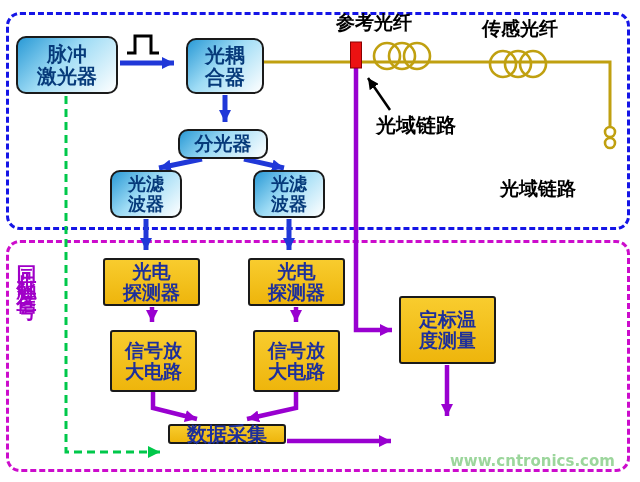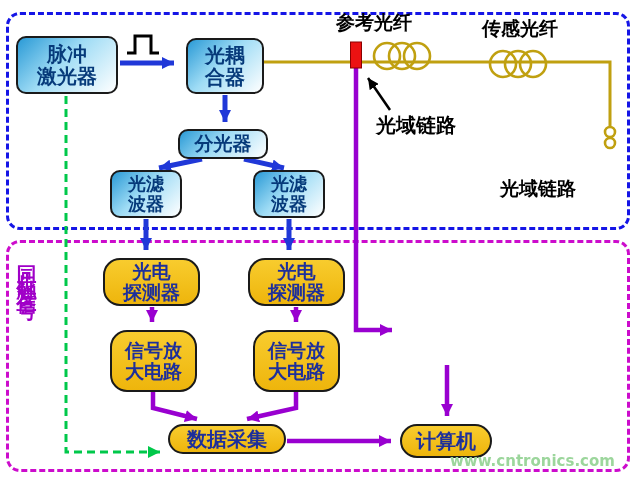--- a/index.html
+++ b/index.html
@@ -8,37 +8,37 @@
   .region{position:absolute;border-radius:14px;background:transparent;}
   .region-optical{left:6px;top:12px;width:618px;height:212px;border:3px dashed #1515e6;}
   .region-electrical{left:6px;top:240px;width:618px;height:226px;border:3px dashed #cc0ccc;}
   svg.overlay{position:absolute;left:0;top:0;pointer-events:none;}
   .box{position:absolute;display:flex;align-items:center;justify-content:center;
        text-align:center;font-weight:bold;white-space:pre-line;line-height:1.12;
        border:2px solid #1a1a1a;box-sizing:border-box;}
   .blue{background:linear-gradient(135deg,#2a9ad6 0%,#9fdcf5 45%,#ffffff 100%);
         color:#063a7a;border-radius:10px;}
   .yellow{background:linear-gradient(180deg,#f8cc2e 0%,#eeb50c 100%);
-          color:#1d2f9b;border-radius:17px;}
+          color:#1d2f9b;border-radius:3px;}
   .lbl{position:absolute;font-weight:bold;color:#000;white-space:nowrap;}
   .vertical{writing-mode:vertical-rl;text-orientation:upright;letter-spacing:7px;
             color:#a000c8;font-weight:bold;}
   .watermark{position:absolute;font-weight:bold;color:#9cd69c;text-align:center;}
   
   .b-laser   {left:16px; top:36px; width:102px;height:58px;font-size:20px;}
   .b-coupler {left:186px;top:38px; width:78px; height:56px;font-size:20px;}
   .b-splitter{left:178px;top:129px;width:90px; height:30px;font-size:19px;}
   .b-filterl {left:110px;top:170px;width:72px; height:48px;font-size:18px;}
   .b-filterr {left:253px;top:170px;width:72px; height:48px;font-size:18px;}
   .b-detl    {left:103px;top:258px;width:97px; height:48px;font-size:19px;}
   .b-detr    {left:248px;top:258px;width:97px; height:48px;font-size:19px;}
   .b-ampl    {left:110px;top:330px;width:87px; height:62px;font-size:19px;}
   .b-ampr    {left:253px;top:330px;width:87px; height:62px;font-size:19px;}
   .b-calib   {left:399px;top:296px;width:97px; height:68px;font-size:19px;}
-  .b-daq     {left:168px;top:424px;width:118px;height:30px;font-size:20px;}
+  .b-daq     {left:168px;top:424px;width:118px;height:20px;font-size:20px;}
   .b-comp    {left:400px;top:424px;width:92px; height:34px;font-size:20px;}
 </style>
 </head>
 <body>
 
 <div class="stage">
 
   <div class="region region-optical"></div>
   <div class="region region-electrical"></div>
 
@@ -122,22 +122,23 @@
 波器</div>
 
   <div class="box yellow b-detl">光电
 探测器</div>
   <div class="box yellow b-detr">光电
 探测器</div>
   <div class="box yellow b-ampl">信号放
 大电路</div>
   <div class="box yellow b-ampr">信号放
 大电路</div>
+  <div class="box yellow b-calib">定标温
+度测量</div>
   <div class="box yellow b-daq">数据采集</div>
-  <div class="box yellow b-comp">计算机</div>
 
   <div class="lbl" style="left:336px;top:10px;font-size:19px;font-family:Liberation Serif, serif;">参考光纤</div>
   <div class="lbl" style="left:482px;top:16px;font-size:19px;">传感光纤</div>
   <div class="lbl" style="left:376px;top:112px;font-size:20px;">光域链路</div>
   <div class="lbl" style="left:500px;top:176px;font-size:19px;">光域链路</div>
   <div class="lbl vertical" style="left:14px;top:250px;font-size:20px;height:175px;">同步触发信号</div>
   <div class="watermark" style="left:450px;top:452px;font-size:15px;">www.cntronics.com</div>
 
 </div>
 

